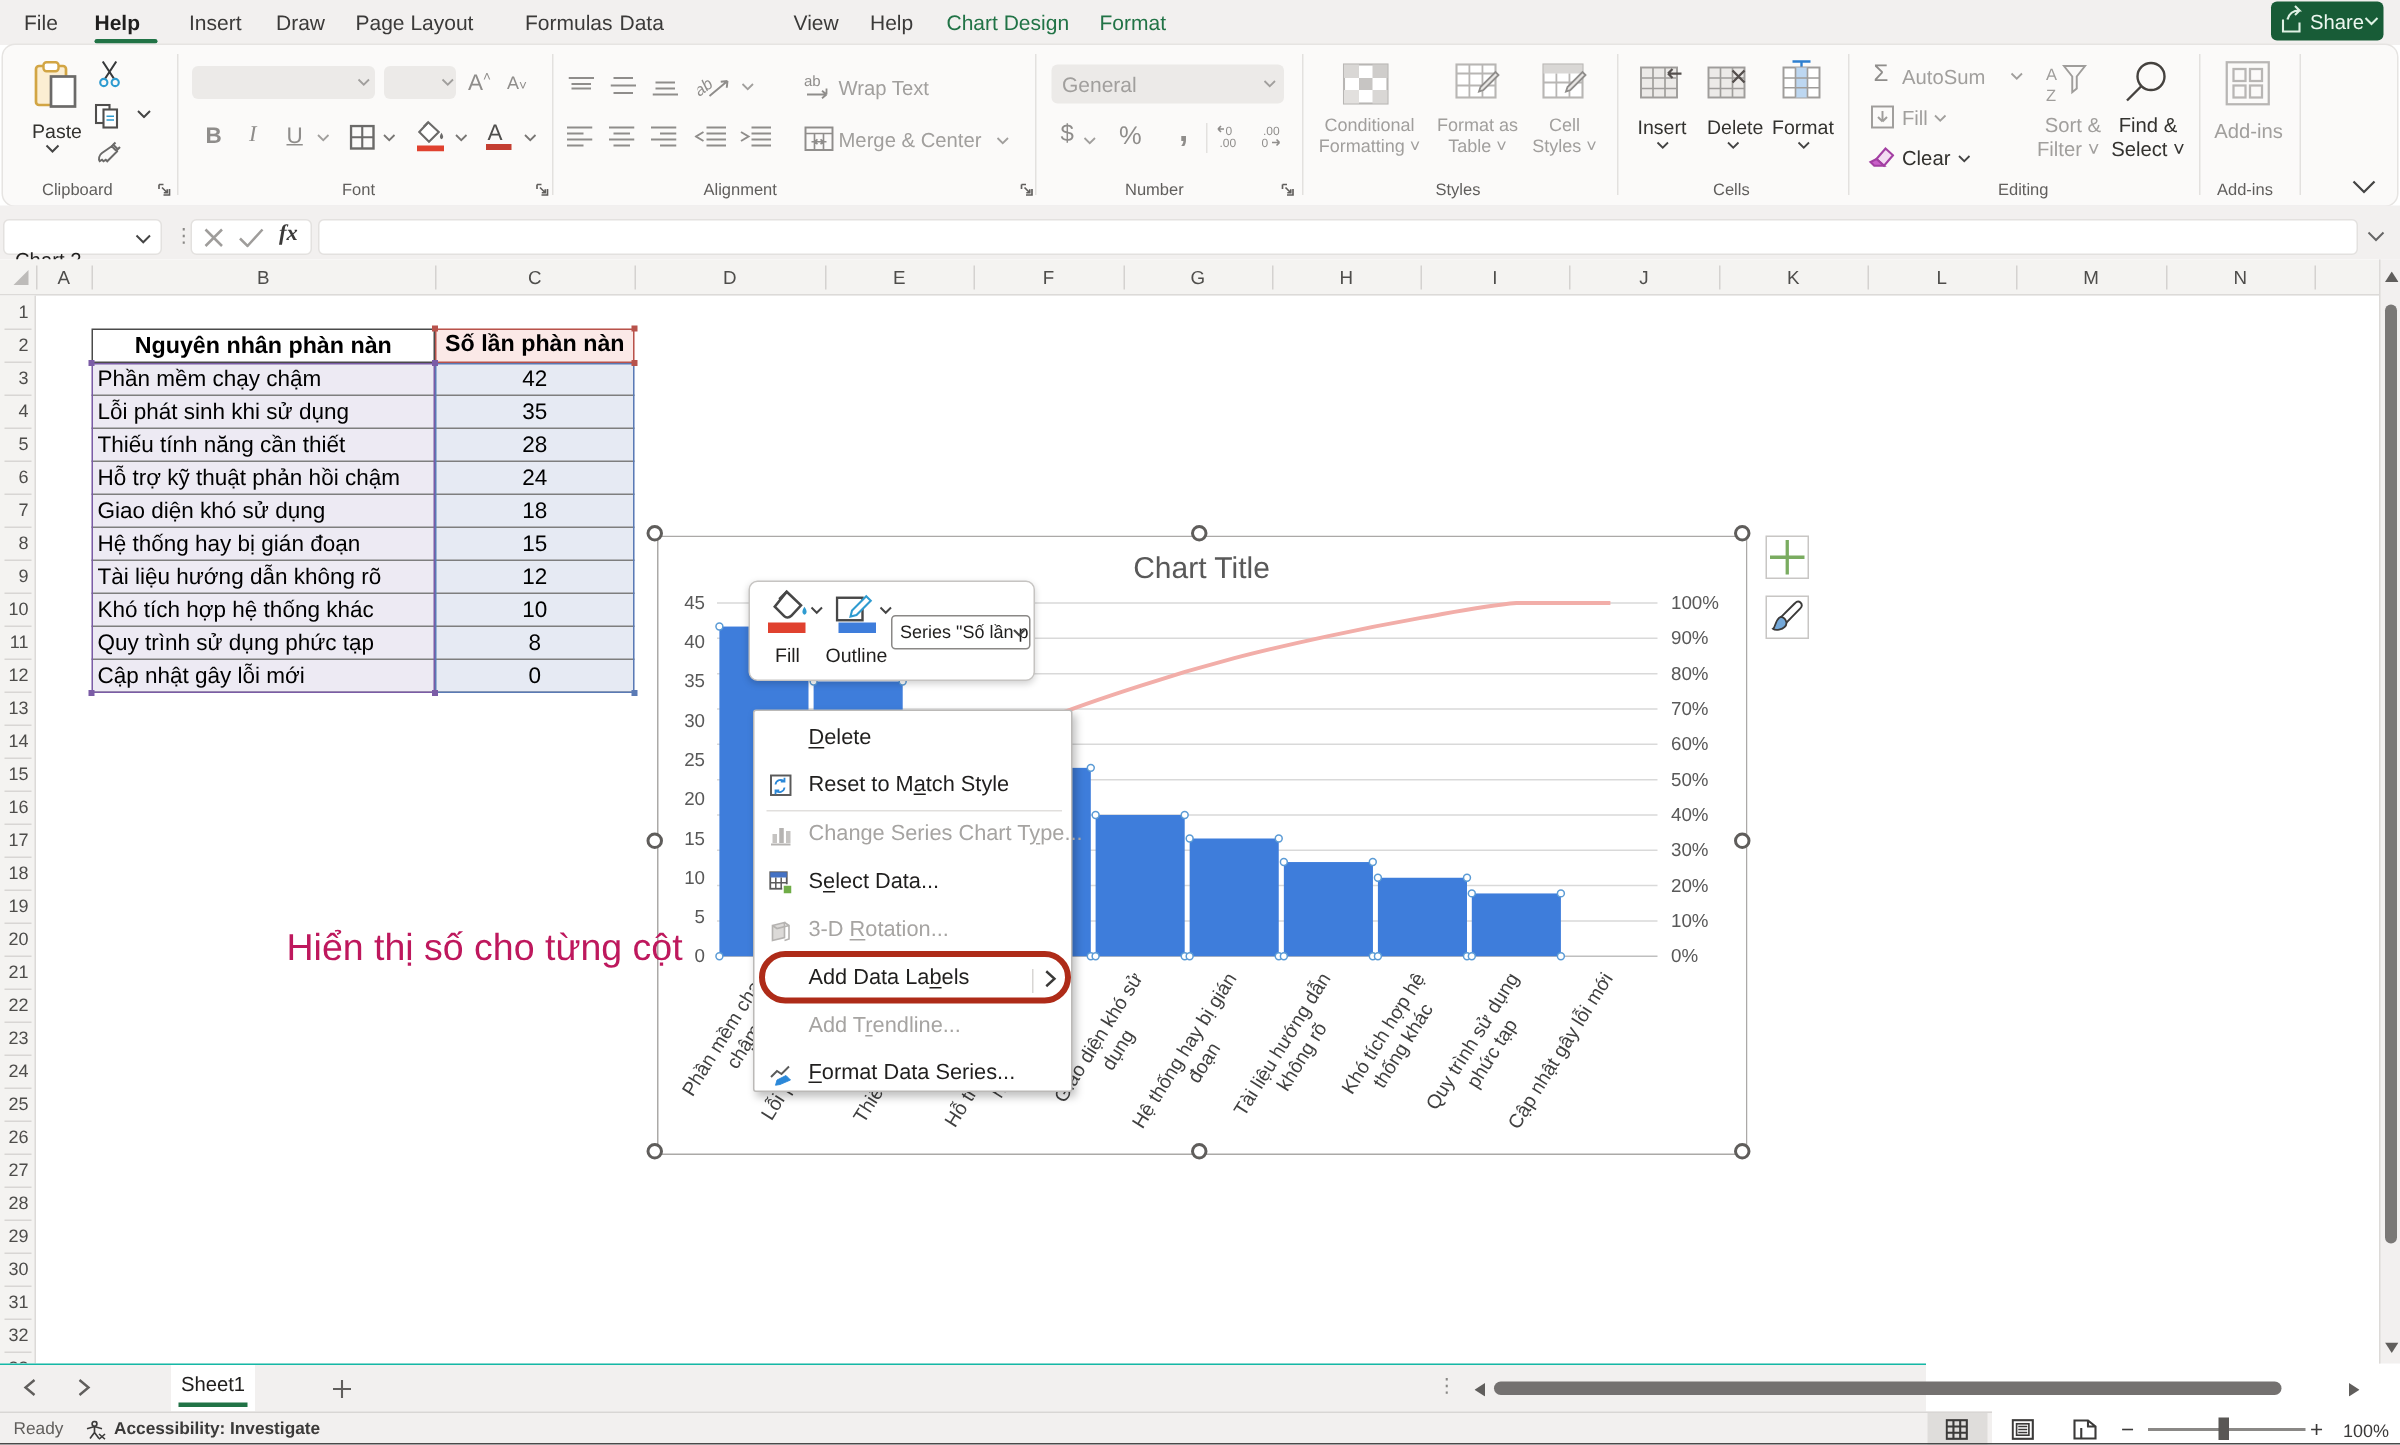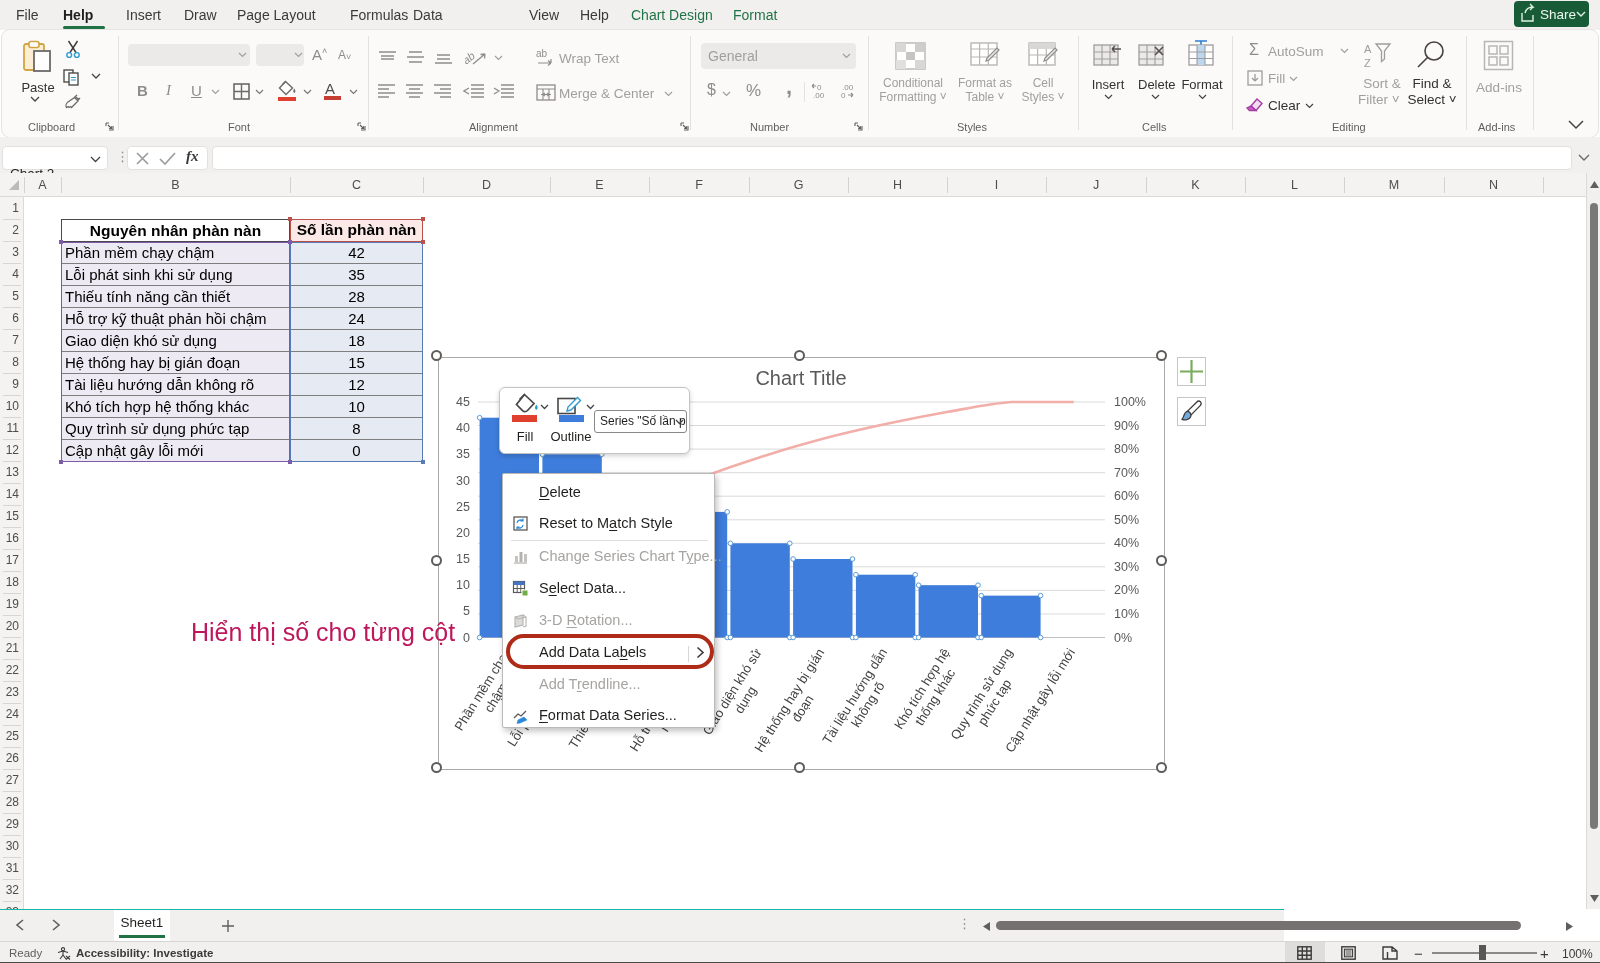--- a/index.html
+++ b/index.html
@@ -28,21 +28,21 @@
   #rowgut { left:0; top:197px; width:24px; height:712px; background:#F4F3F1; border-right:1px solid #DCDAD8; }
   .rowN { position:absolute; right:4px; width:20px; height:22px; line-height:22px; font-size:12px; color:#4E4D4B; text-align:right; }
   .rowsep { position:absolute; left:3px; width:18px; height:1px; background:#D8D6D4; }
   
   .cellB { position:absolute; left:61px; width:229px; height:22px; background:#EDEAF3; border-bottom:1px solid #7e7e7e;
            font-size:15px; color:#000; line-height:21px; padding-left:4px; }
   .cellC { position:absolute; left:290px; width:133px; height:22px; background:#E6EAF3; border-bottom:1px solid #7e7e7e;
            font-size:15px; color:#000; line-height:21px; text-align:center; }
   
   #sheetstrip { left:0; top:909px; width:1284px; height:32px; background:#F2F0EF; border-top:1px solid #14b8a6; }
-  #statusbar { left:0; top:941px; width:1600px; height:22px; background:#F2F0EF; border-top:1px solid #D8D6D4; font-size:11.5px; color:#605E5C; }
+  #statusbar { left:0; top:941px; width:1328px; height:22px; background:#F2F0EF; border-top:1px solid #D8D6D4; font-size:11.5px; color:#605E5C; }
   
   .hdl { position:absolute; width:11px; height:11px; border-radius:50%; background:#fff; border:2px solid #5F5D5B; }
   
   #menu { left:502px; top:473px; width:213px; height:255px; background:#fff; border:1px solid #BBB9B7;
           box-shadow:2px 3px 6px rgba(0,0,0,.25); border-radius:2px; }
   .mi { position:absolute; left:36px; font-size:14.5px; color:#201F1E; white-space:nowrap; }
   .mi.dis { color:#A6A4A2; }
   .mico { position:absolute; left:9px; width:17px; height:17px; }
   
   #mtb { left:499px; top:387px; width:191px; height:67px; background:#fff; border:1px solid #C6C4C2;

